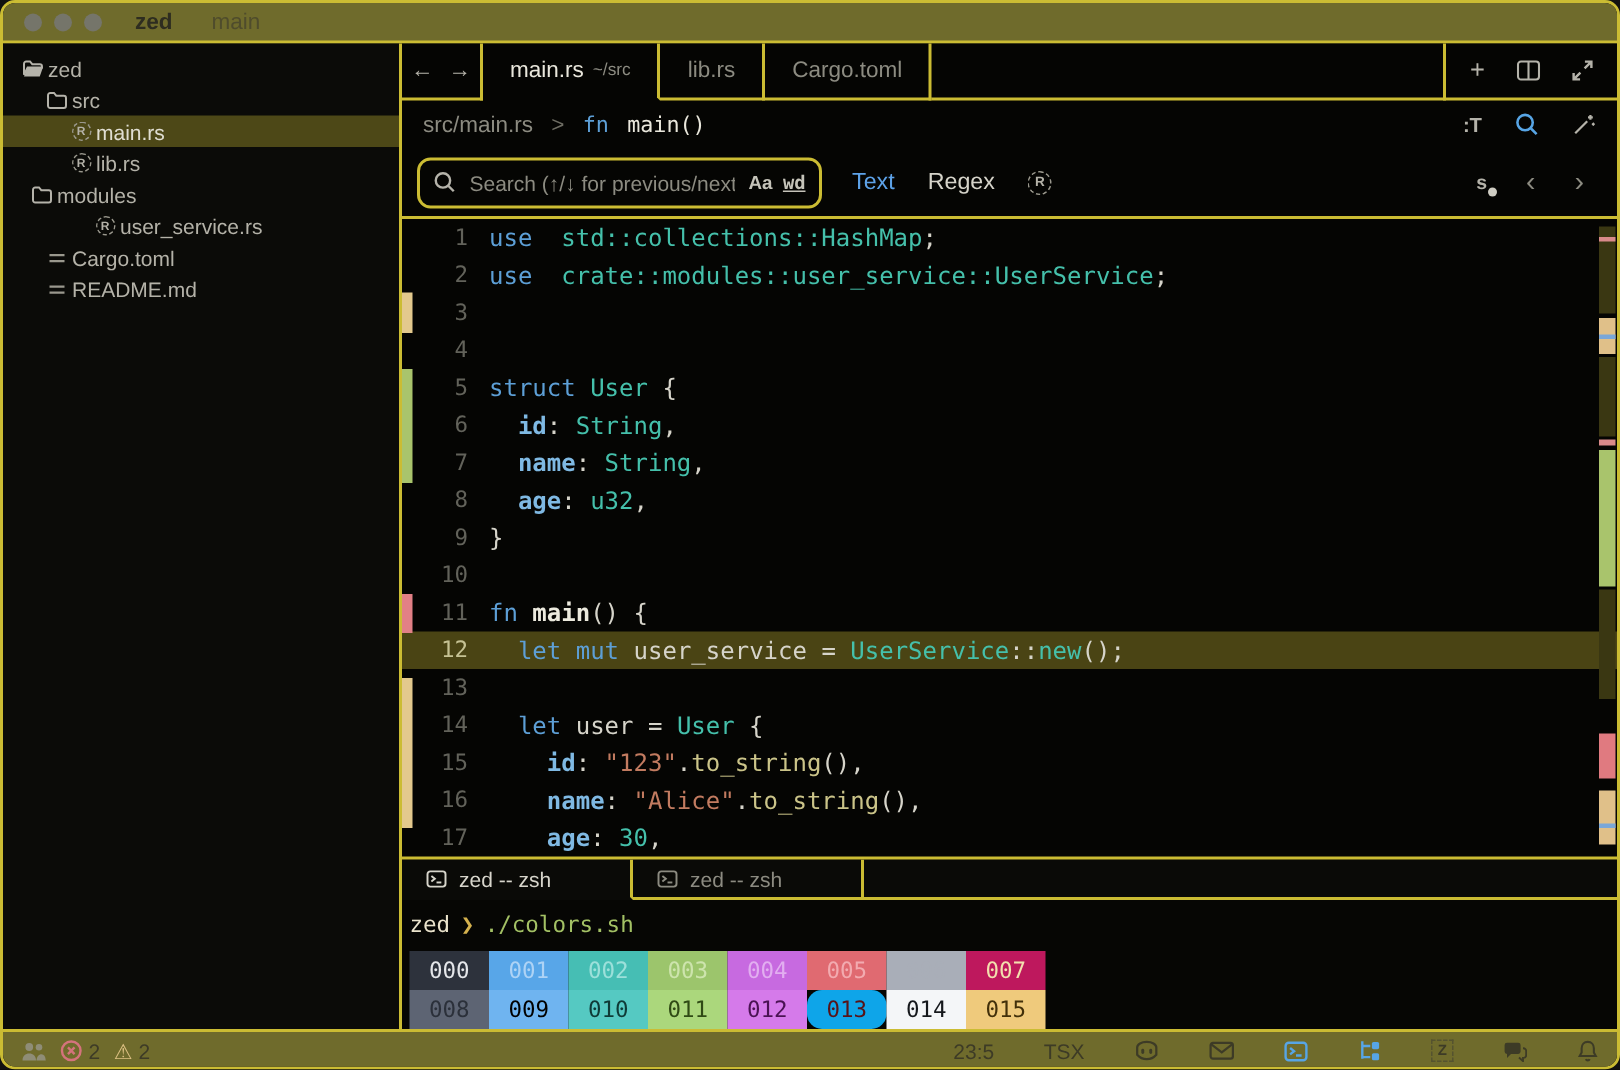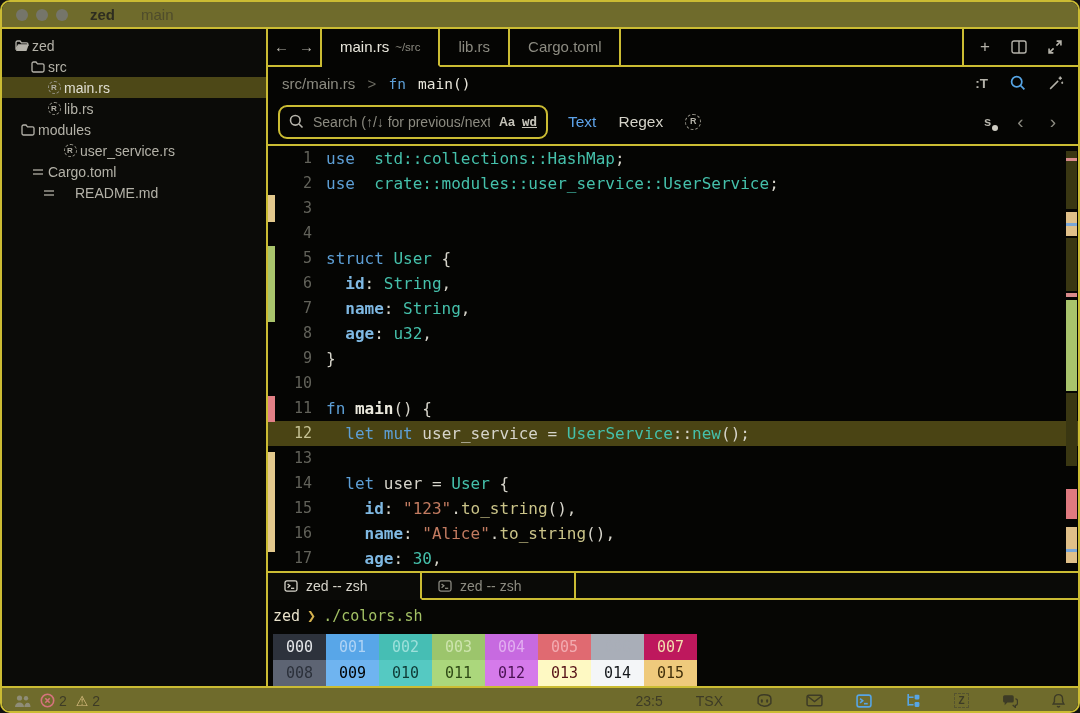--- a/index.html
+++ b/index.html
@@ -162,21 +162,21 @@
             <span>user_service.rs</span>
           </div>
           <div class="tree-row" style="padding-left: 26px;">
             <span class="tree-icon">
               <svg width="13" height="10" viewBox="0 0 13 10" stroke="#9a988d" stroke-width="1.5">
                 <path d="M1 3h10M1 7h10"></path>
               </svg>
             </span>
             <span>Cargo.toml</span>
           </div>
-          <div class="tree-row" style="padding-left: 37px; gap: 16px;">
+          <div class="tree-row" style="padding-left: 26px;">
             <span class="tree-icon">
               <svg width="13" height="10" viewBox="0 0 13 10" stroke="#9a988d" stroke-width="1.5">
                 <path d="M1 3h10M1 7h10"></path>
               </svg>
             </span>
             <span>README.md</span>
           </div>
         </div>
     </div>
 
@@ -336,21 +336,21 @@
               <div class="sw" style="background: rgb(224, 106, 113); color: rgb(242, 171, 176);">005</div>
               <div class="sw" style="background: rgb(169, 174, 184); color: rgb(169, 174, 184);">006</div>
               <div class="sw" style="background: #be185d; color: rgb(243, 223, 174);">007</div>
             </div>
             <div class="sw-row">
               <div class="sw" style="background: rgb(93, 100, 115); color: rgb(43, 48, 58);">008</div>
               <div class="sw" style="background: rgb(111, 180, 240); color: #000000;">009</div>
               <div class="sw" style="background: rgb(85, 201, 194); color: rgb(15, 58, 54);">010</div>
               <div class="sw" style="background: rgb(171, 215, 124); color: rgb(47, 74, 21);">011</div>
               <div class="sw" style="background: rgb(213, 122, 234); color: rgb(74, 18, 83);">012</div>
-              <div class="sw" style="background: #fef9c3; color: rgb(87, 19, 24);">013</div>
+              <div class="sw" style="background: #0ea5e9; color: rgb(87, 19, 24); border-radius: 10px;">013</div>
               <div class="sw" style="background: rgb(244, 246, 248); color: rgb(21, 24, 28);">014</div>
               <div class="sw" style="background: rgb(239, 202, 124); color: rgb(66, 48, 10);">015</div>
             </div>
           </div>
       </div>
 
     </div>
   </div>
 
   <div class="statusbar">

